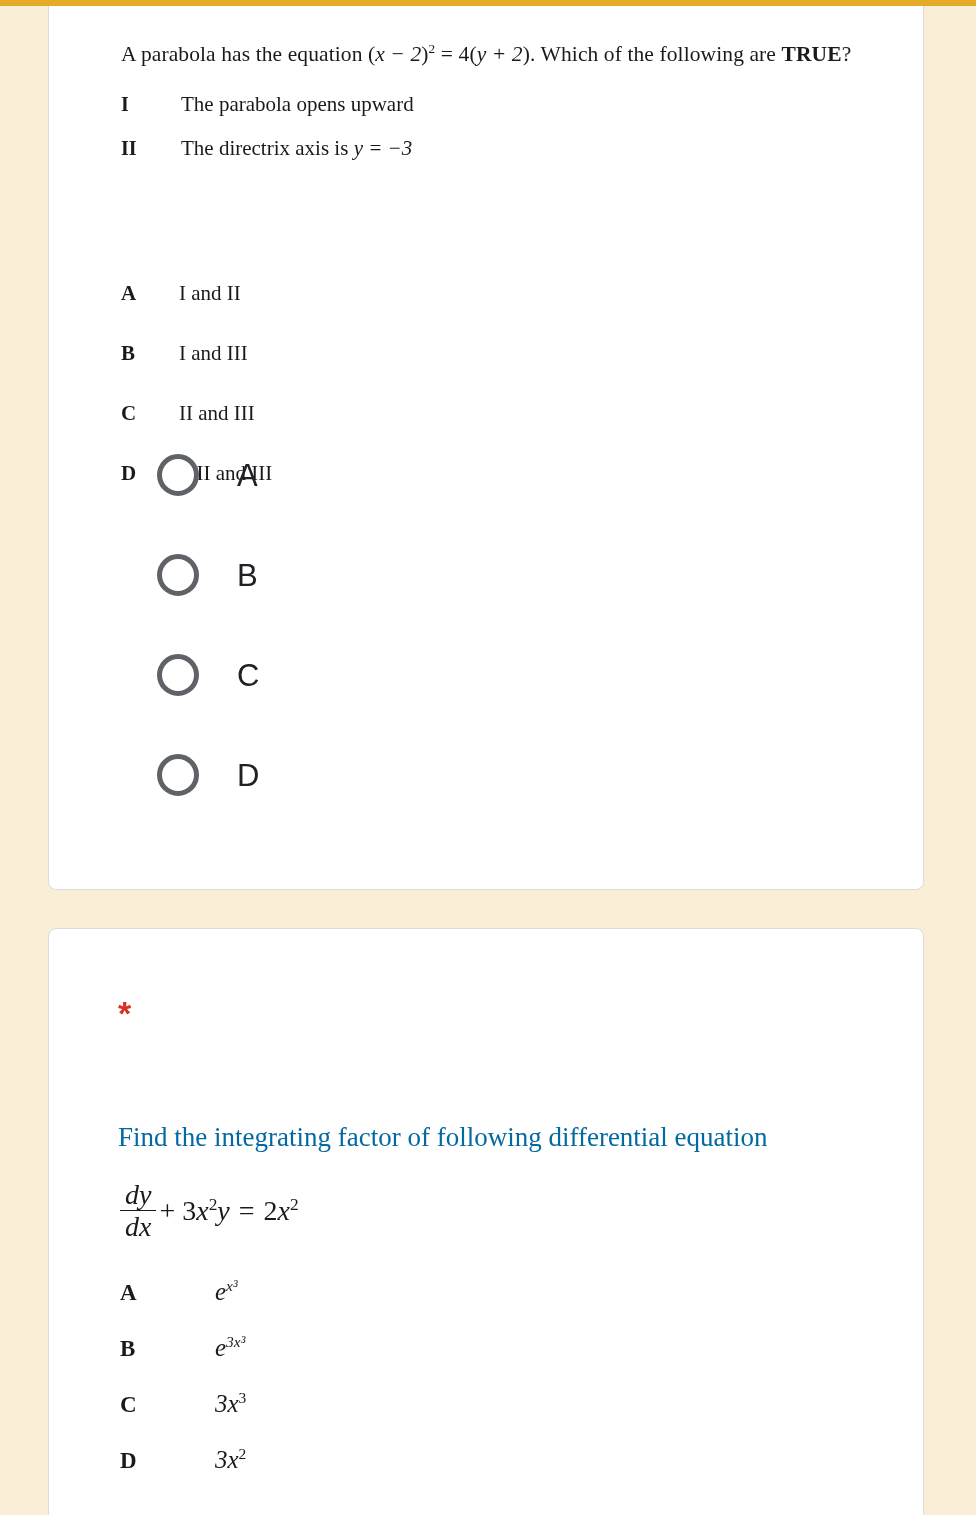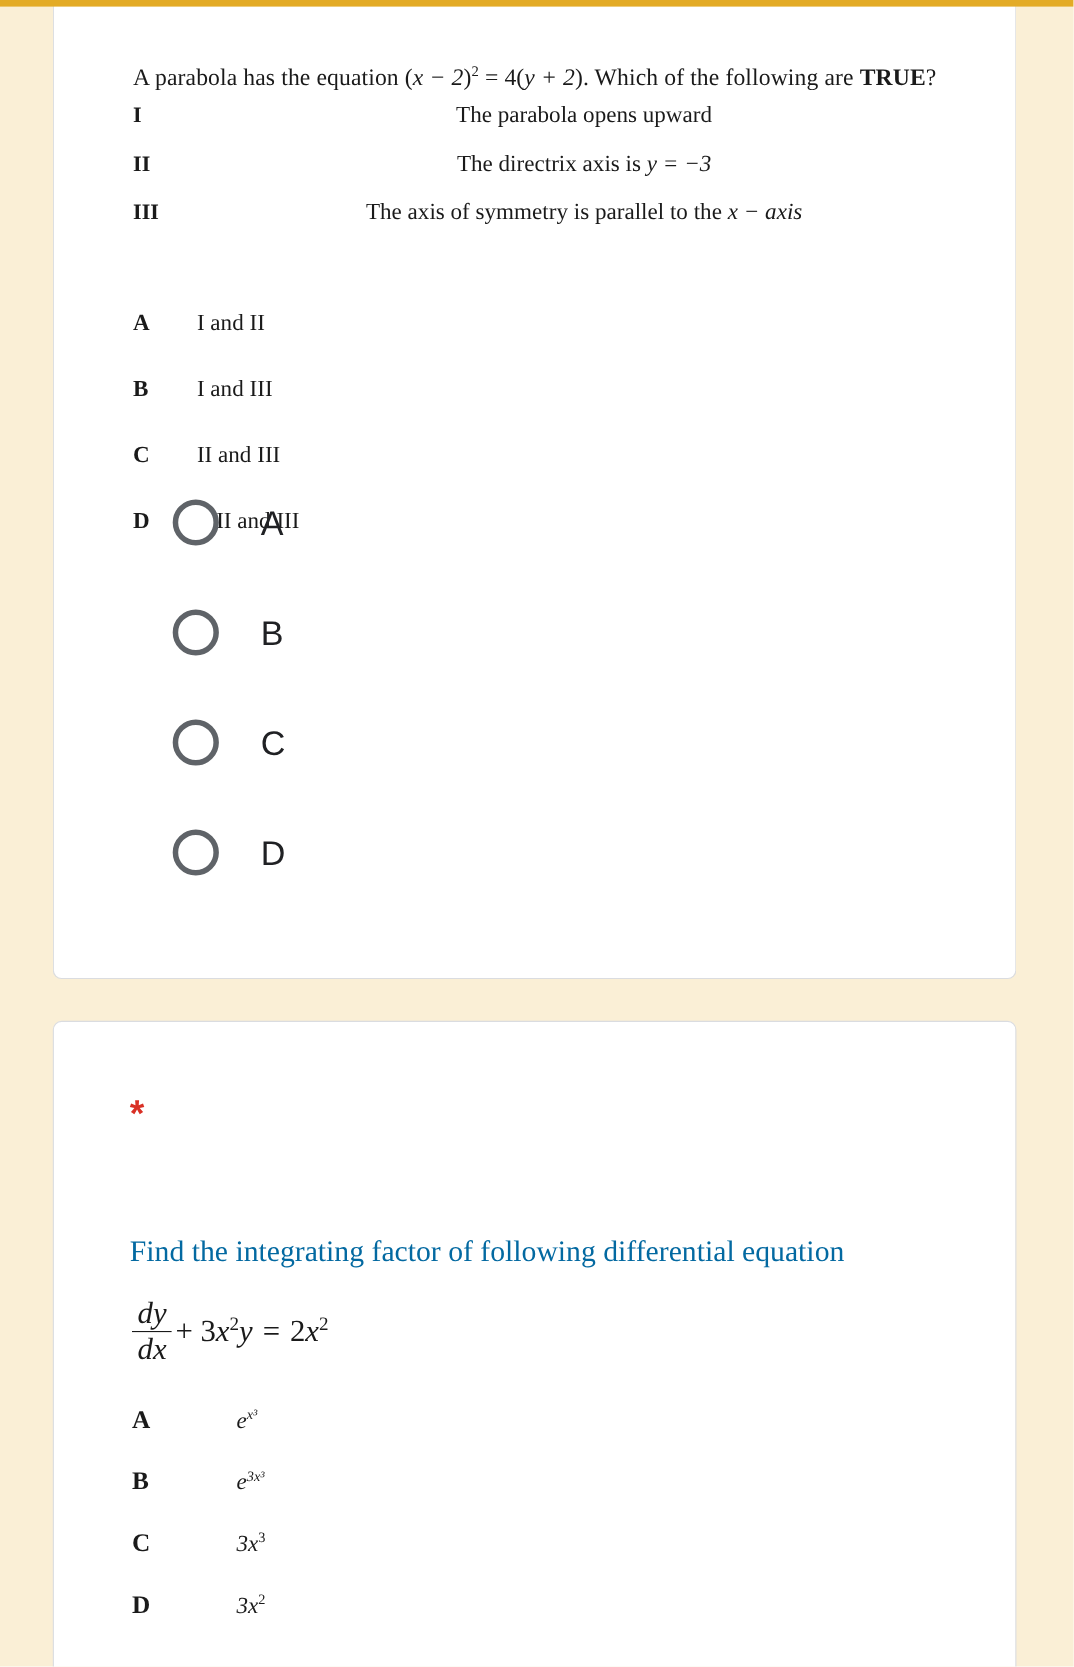--- a/index.html
+++ b/index.html
@@ -46,21 +46,21 @@
   #card-2 {
     top: 928px;
     height: 640px;
     border-radius: 8px 8px 0 0;
   }
 
   
   .q-stem {
     position: absolute;
     left: 72px;
-    top: 64px;
+    top: 48px;
     width: 790px;
     font-size: 21.5px;
     line-height: 1.35;
     color: #1a1a1a;
     letter-spacing: .1px;
   }
   .bold { font-weight: bold; }
 
   
   .stmt-list {
@@ -75,21 +75,21 @@
     margin-bottom: 19px;
     font-size: 21px;
     color: #1a1a1a;
   }
   .stmt .rn {
     font-weight: bold;
     width: 60px;
     flex: 0 0 60px;
     font-size: 20px;
   }
-  .stmt .txt { flex: 1; text-align: center; }
+  .stmt .txt { flex: 1; }
 
   
   .opt-list {
     position: absolute;
     left: 72px;
     top: 272px;
     width: 640px;
   }
   .opt {
     display: flex;
@@ -191,21 +191,21 @@
     font-size: 25px;
     color: #1a1a1a;
   }
   .q2-opt .ltr {
     font-weight: bold;
     width: 95px;
     flex: 0 0 95px;
     font-size: 23px;
   }
   .q2-opt .val {
-    font-size: 21px;
+    font-size: 25px;
   }
 </style>
 </head>
 <body>
 
 <div class="page">
 
   <div class="top-bar"></div>
 
   <div class="card" id="card-1">
@@ -218,24 +218,20 @@
     </div>
 
     <div class="stmt-list">
       <div class="stmt">
         <span class="rn">I</span>
         <span class="txt">The parabola opens upward</span>
       </div>
       <div class="stmt">
         <span class="rn">II</span>
         <span class="txt"><span>The directrix axis is </span><span class="it">y = −3</span></span>
-      </div>
-      <div class="stmt">
-        <span class="rn">III</span>
-        <span class="txt"><span>The axis of symmetry is parallel to the </span><span class="it">x − axis</span></span>
       </div>
     </div>
 
     <div class="opt-list">
       <div class="opt">
         <span class="ltr">A</span>
         <span class="txt">I and II</span>
       </div>
       <div class="opt">
         <span class="ltr">B</span>

